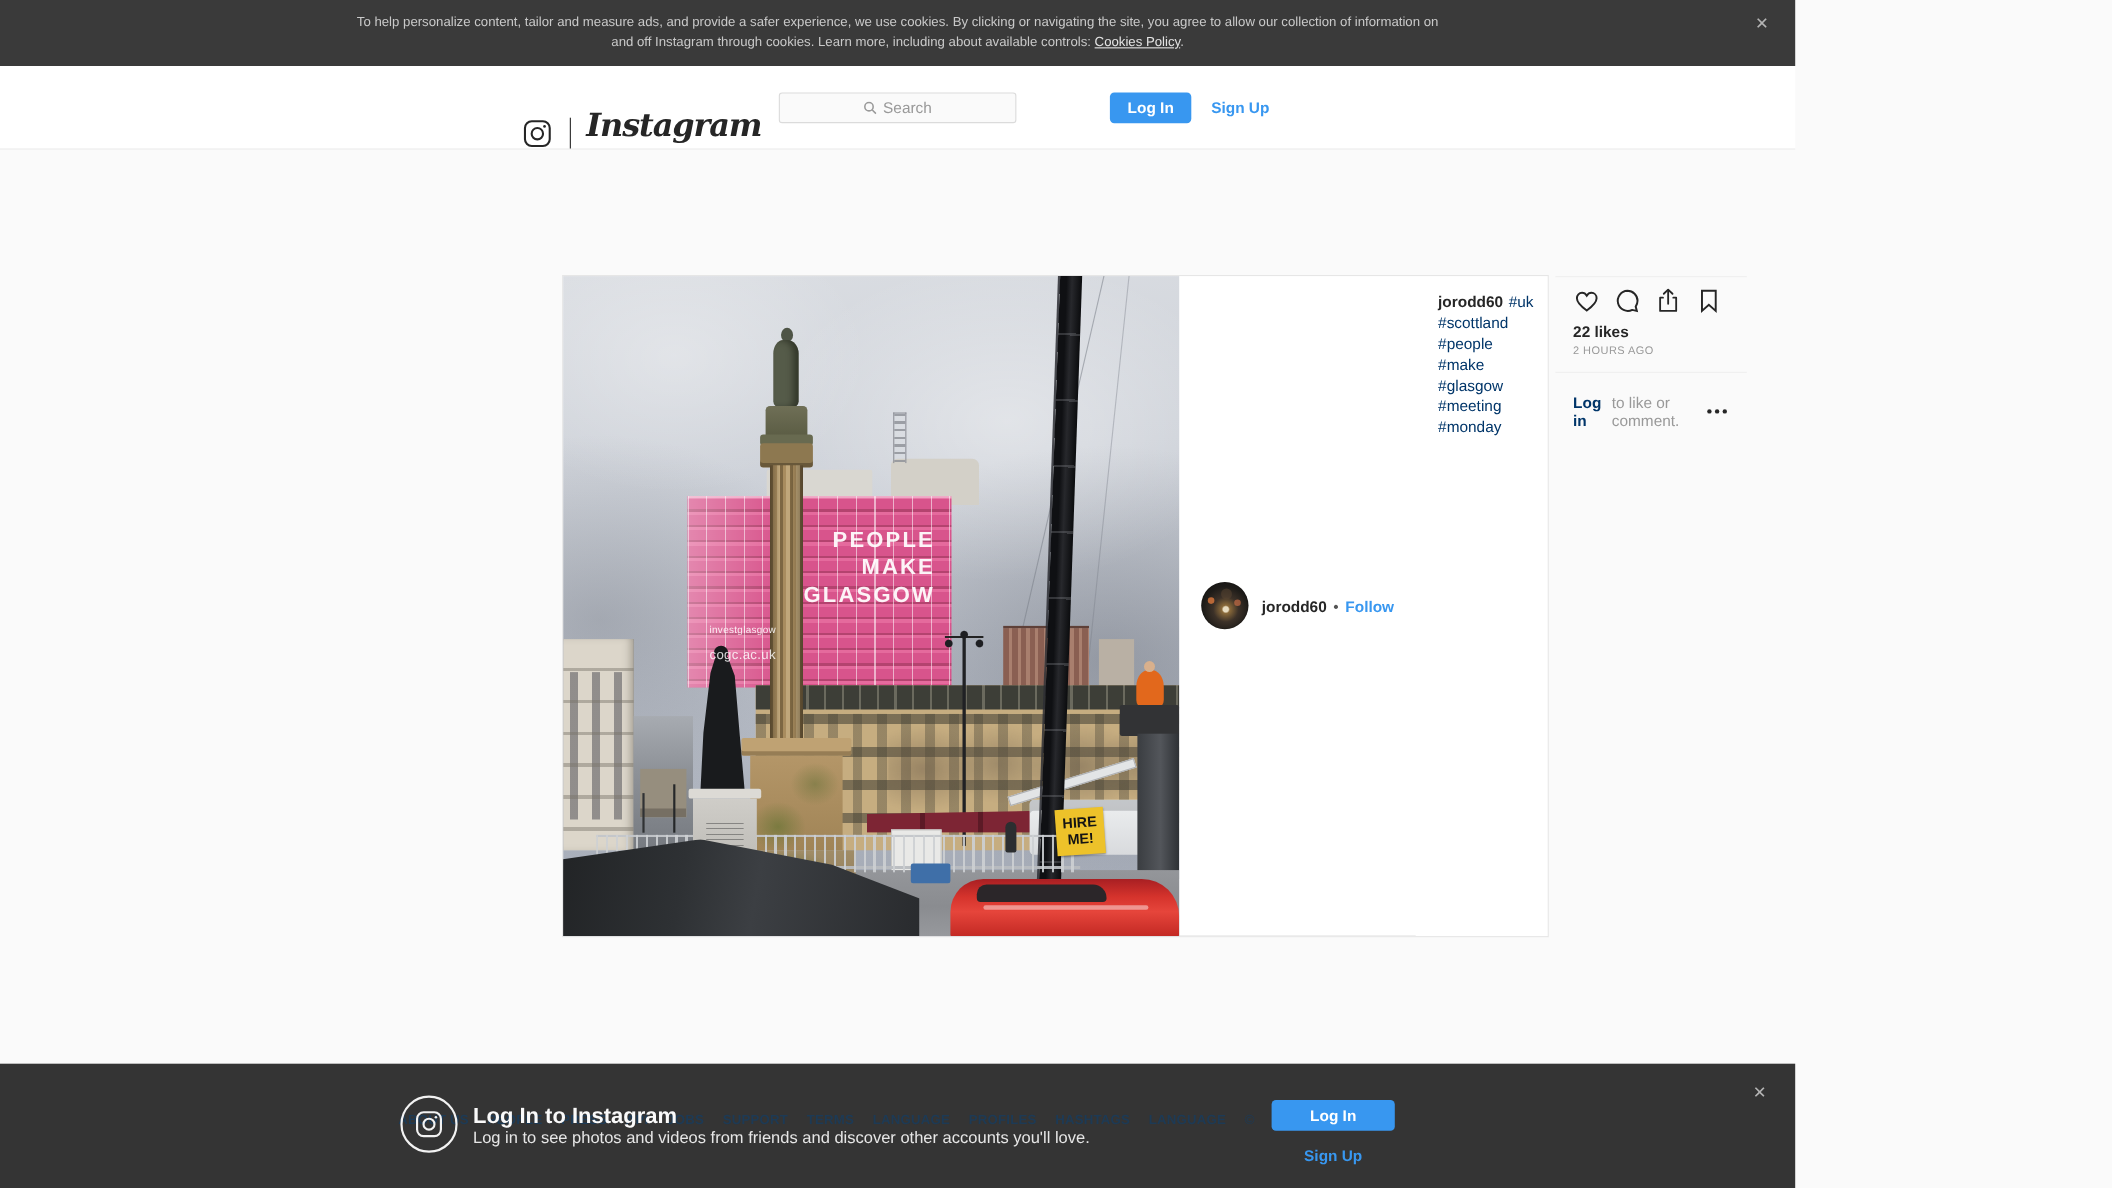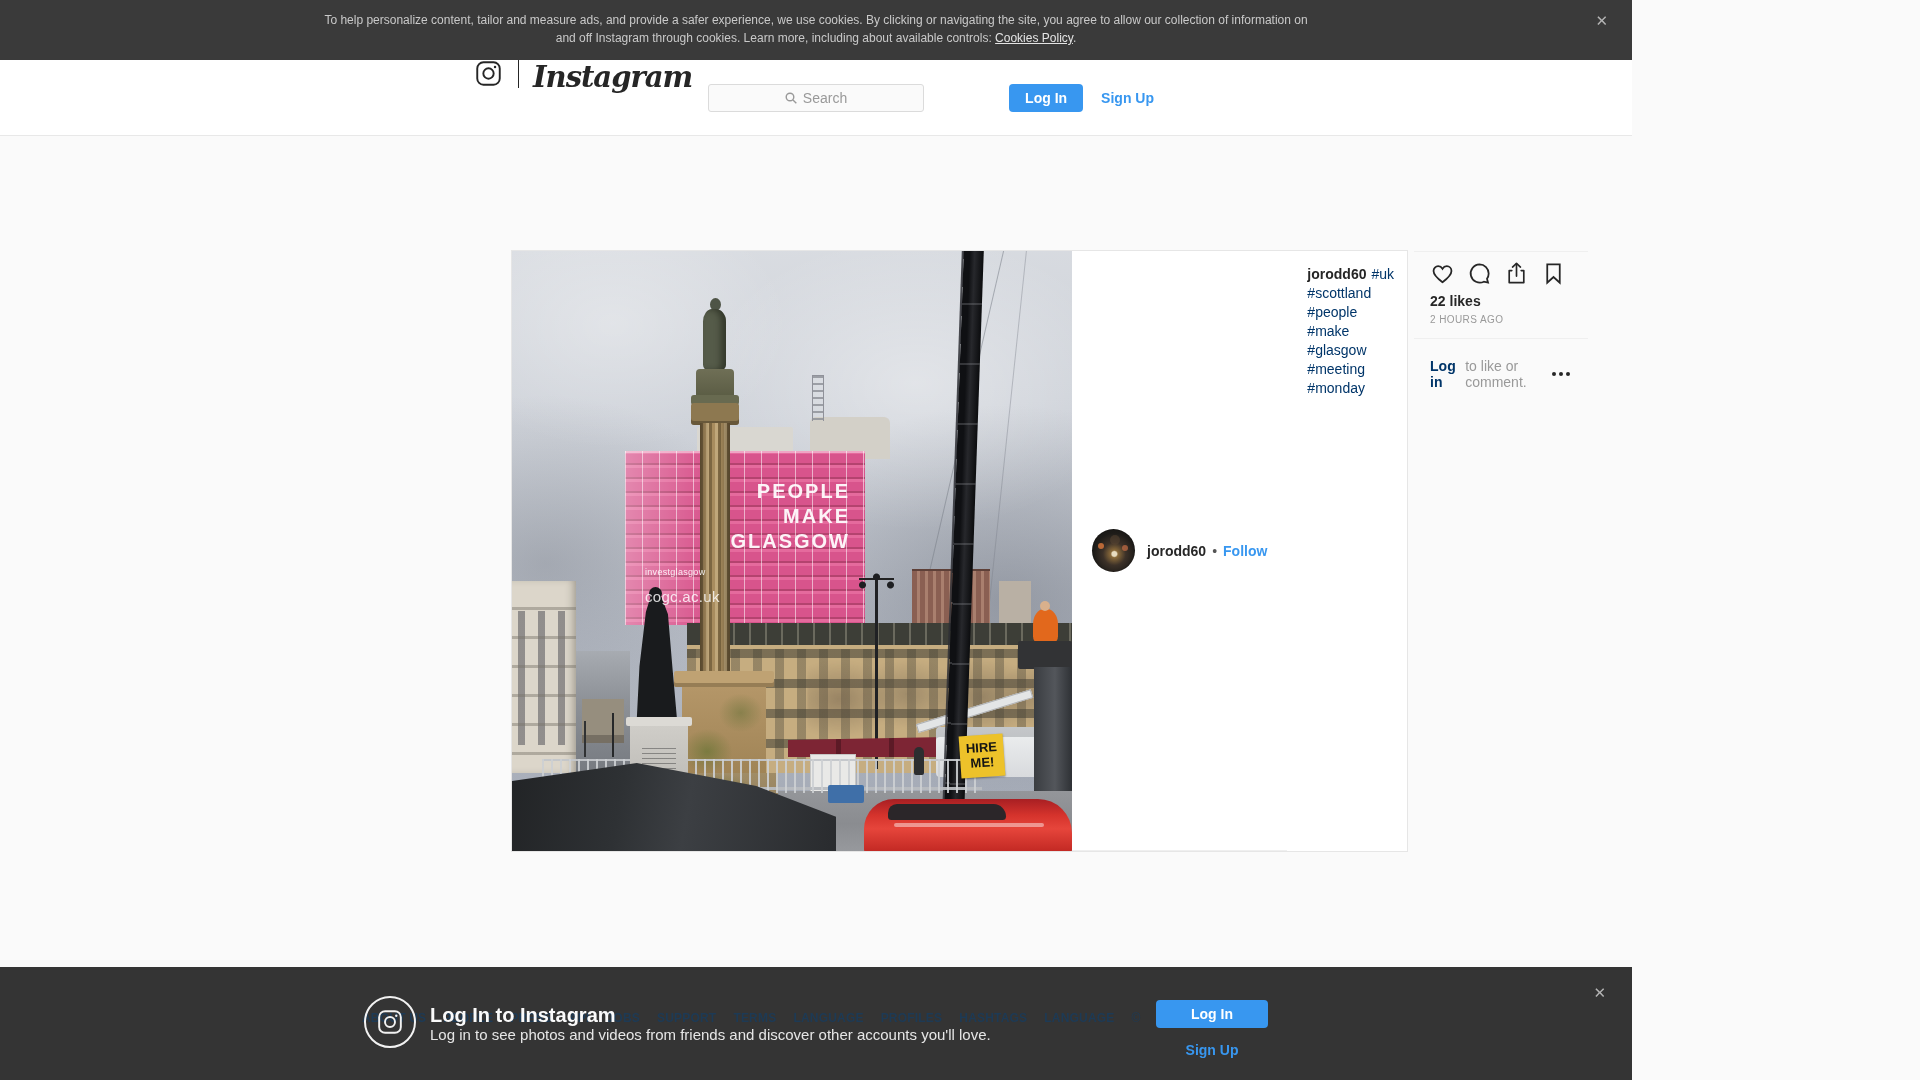--- a/index.html
+++ b/index.html
@@ -11,21 +11,21 @@
   .cookie { position:absolute; top:0; left:0; width:100%; height:60px; background:#3a3a3a; z-index:50; }
   .cookie-inner { max-width:985px; margin:0 auto; padding-top:11px; text-align:center;
     font-size:12px; line-height:18px; color:#c9c9c9; }
   .cookie a { color:#e4e4e4; text-decoration:underline; cursor:pointer; }
   .banner-close { position:absolute; top:14px; right:24px; font-size:15px; color:#b4b4b4; cursor:pointer;
     line-height:1; font-family:"DejaVu Sans",sans-serif; }
 
   
   .header { position:absolute; top:60px; left:0; width:100%; height:76px; background:#fff;
     border-bottom:1px solid rgba(0,0,0,.09); z-index:10; }
-  .brand { position:absolute; left:475px; top:0; height:100%; display:flex; align-items:flex-start; cursor:pointer; }
+  .brand { position:absolute; left:475px; top:0; height:100%; display:flex; align-items:flex-end; cursor:pointer; }
   .brand-divider { width:1px; height:28px; background:#262626; margin:0 14px 0 16px; }
   .wordmark { font-family:"DejaVu Serif",serif; font-style:italic; font-weight:600;
     font-size:29px; letter-spacing:-1px; color:#262626; padding-bottom:4px; }
   .searchbox { position:absolute; left:50%; transform:translateX(-50%); top:24px; width:216px; height:28px;
     background:#fafafa; border:1px solid #dbdbdb; border-radius:3px; display:flex; align-items:center;
     justify-content:center; gap:6px; cursor:text; }
   .searchbox span { font-size:14px; color:#999; }
   .hdr-right { position:absolute; right:478px; top:0; height:100%; display:flex; align-items:center; gap:18px; }
   .btn-blue { background:#3897f0; color:#fff; font-size:14px; font-weight:700; border:none; border-radius:4px;
     padding:7px 16px; cursor:pointer; line-height:1; }
@@ -96,21 +96,21 @@
     background:repeating-linear-gradient(180deg, rgba(140,143,150,.8) 0 2px, transparent 2px 7px); }
   .ph-pink { left:113px; top:200px; width:240px; height:174px;
     background:
       linear-gradient(90deg, rgba(255,255,255,.30), rgba(255,255,255,0) 35%),
       repeating-linear-gradient(90deg, rgba(255,255,255,.55) 0 1px, transparent 1px 17px),
       repeating-linear-gradient(180deg, #e56a9d 0 3px, #d8548c 3px 12px, #b4436f 12px 14px);
     box-shadow:inset 0 2px 0 rgba(255,255,255,.4); }
   .ph-pink-text { right:222px; top:228px; width:125px; text-align:right; color:rgba(255,255,255,.93);
     font-weight:700; font-size:20px; line-height:25px; letter-spacing:2px; z-index:2; }
   .ph-invest { left:133px; top:316px; font-size:9px; color:rgba(255,255,255,.88); z-index:2; letter-spacing:.3px; }
-  .ph-url { left:133px; top:337px; font-size:15px; color:rgba(255,255,255,.82); z-index:2; letter-spacing:.3px; }
+  .ph-url { left:133px; top:337px; font-size:12px; color:rgba(255,255,255,.82); z-index:2; letter-spacing:.3px; }
   .ph-tower { left:400px; top:318px; width:78px; height:56px; border-top:2px solid #5e4038;
     background:repeating-linear-gradient(90deg, #8a5f52 0 5px, #a97f6e 5px 8px); }
   .ph-tower2 { left:487px; top:330px; width:32px; height:44px; background:#b9b0a4; }
   .ph-tan { left:175px; top:372px; width:385px; height:150px; background:#c6ad80; }
   .ph-tan:before { content:""; position:absolute; left:0; top:0; width:100%; height:22px;
     background:repeating-linear-gradient(90deg,#3d3e37 0 14px,#6b6a5e 14px 16px); }
   .ph-tan:after { content:""; position:absolute; left:0; top:26px; width:100%; height:110px;
     background:
       repeating-linear-gradient(180deg, rgba(62,60,50,.55) 0 9px, transparent 9px 30px),
       repeating-linear-gradient(90deg, rgba(62,60,50,.35) 0 9px, transparent 9px 22px); }

